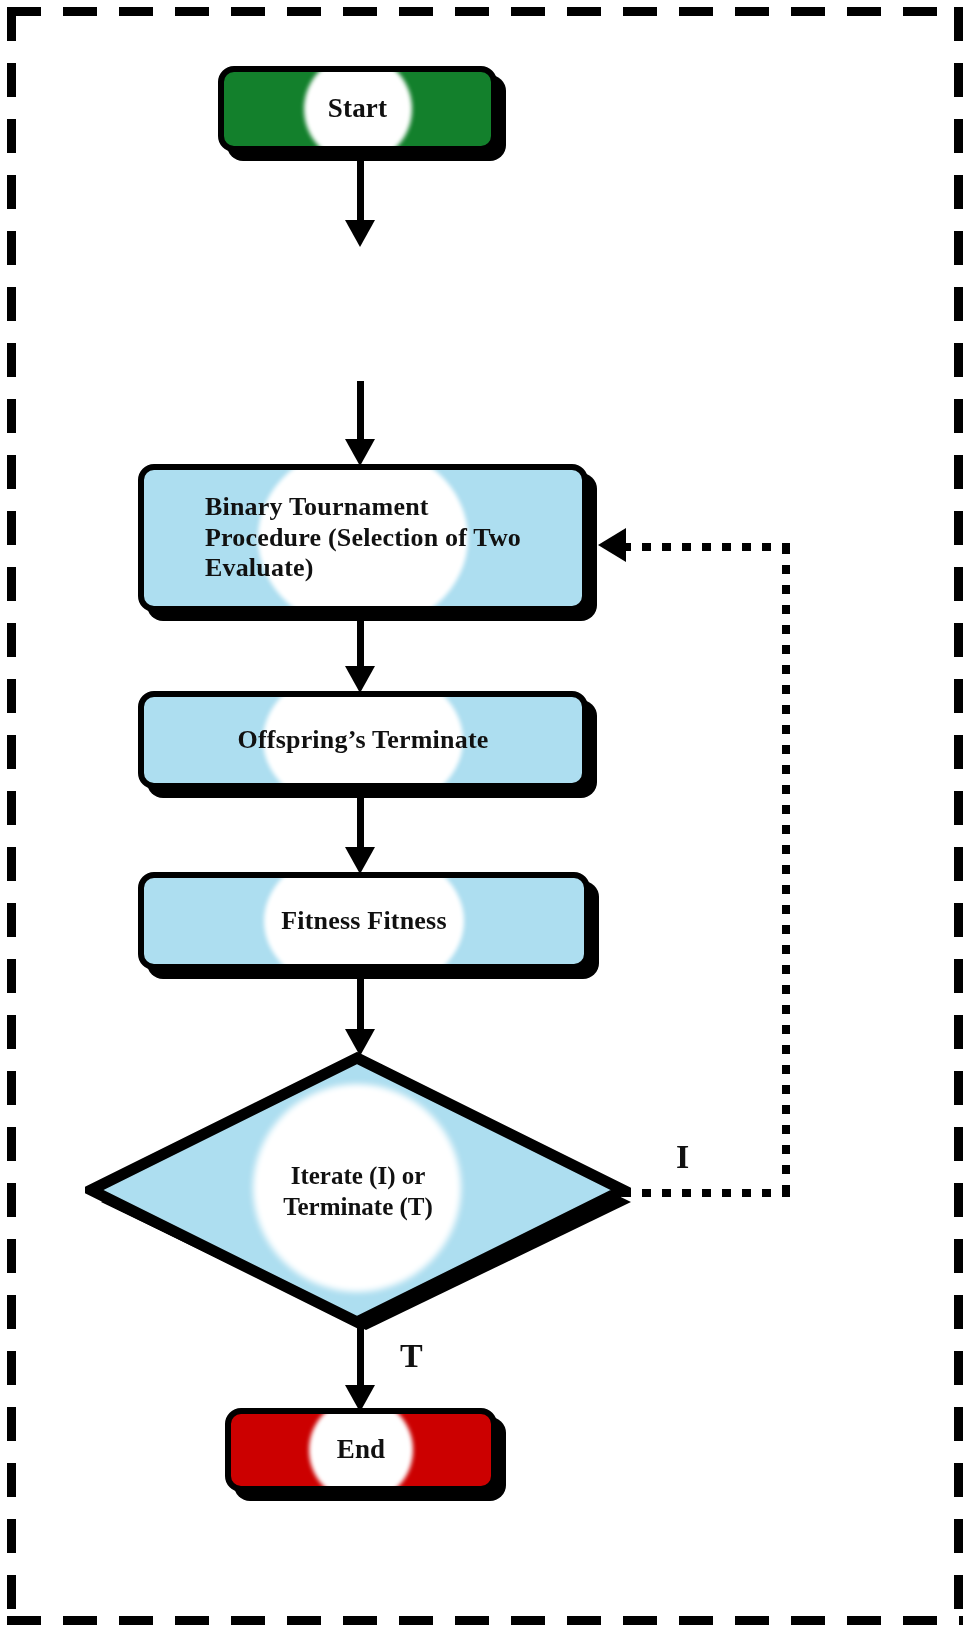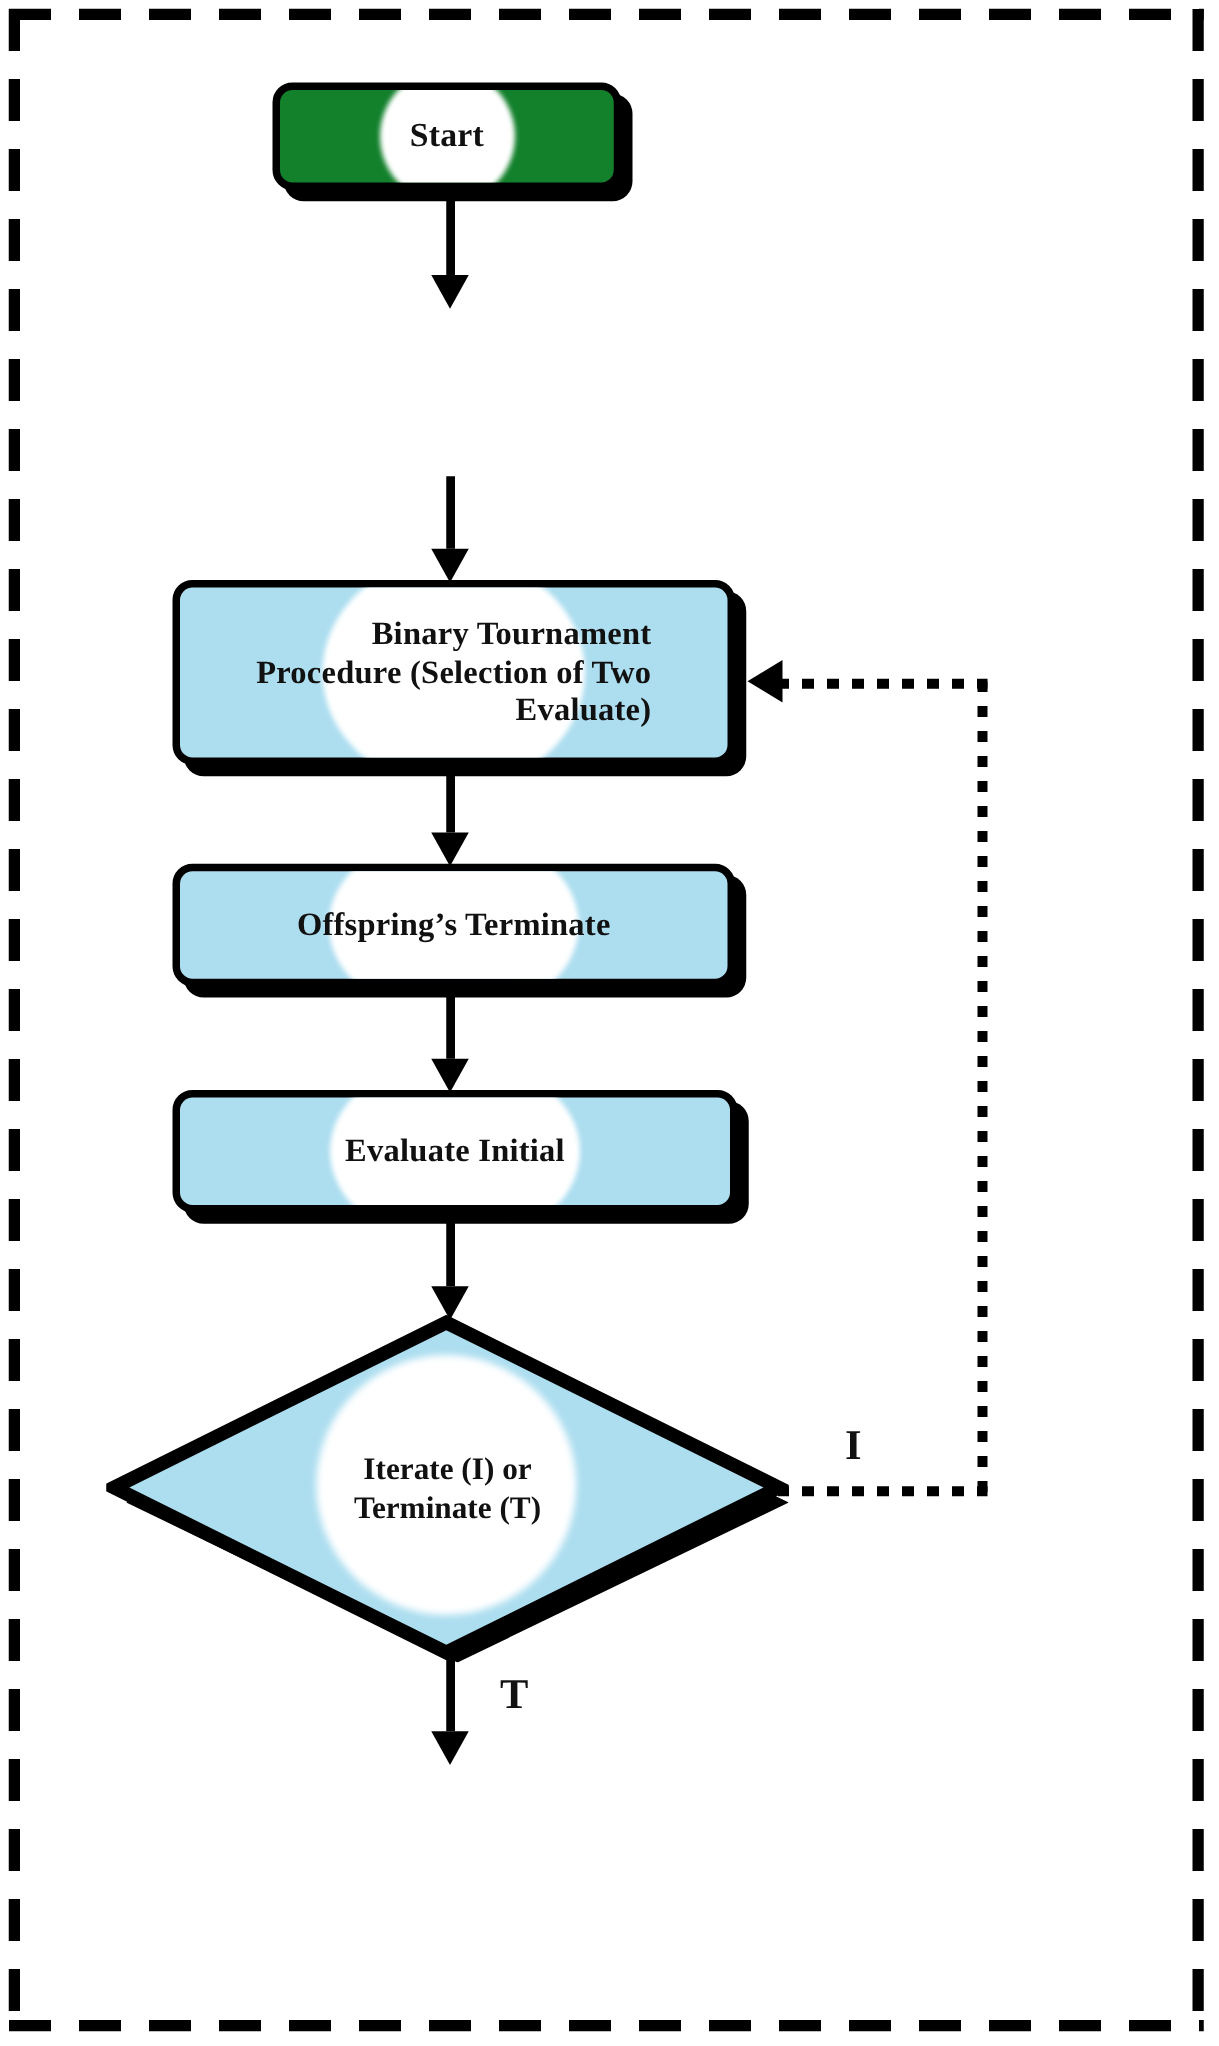--- a/index.html
+++ b/index.html
@@ -76,21 +76,21 @@
     left: 50%;
     top: 50%;
     transform: translate(-50%, -50%);
     border-radius: 50%;
     background: #ffffff;
     filter: blur(2px);
   }
   .node .label {
     position: relative;
     z-index: 2;
-    text-align: right;
+    text-align: left;
     color: #111111;
     font-weight: bold;
     line-height: 1.18;
     letter-spacing: 0.2px;
     white-space: pre-line;
   }
 
   
   #node-start { left: 218px; top: 66px; width: 279px; height: 86px; }
   #node-start .body { background: #13802C; }
@@ -274,21 +274,21 @@
 
   <div class="connector" id="conn-4">
     <div class="stem" style="height:60px;"></div>
     <div class="head" style="top:60px;"></div>
   </div>
 
   <div class="node process" id="node-evaluate">
     <div class="shadow"></div>
     <div class="body">
       <div class="glow"></div>
-      <div class="label">Evaluate  Initial</div>
+      <div class="label">Fitness  Fitness</div>
     </div>
   </div>
 
   <div class="connector" id="conn-5">
     <div class="stem" style="height:61px;"></div>
     <div class="head" style="top:61px;"></div>
   </div>
 
   <div id="node-decision">
     <svg width="546" height="278" viewBox="0 0 546 278">
@@ -298,20 +298,27 @@
     <div class="glow"></div>
     <div class="label">Iterate (I) or
 Terminate (T)</div>
   </div>
 
   <div class="connector" id="conn-6">
     <div class="stem" style="height:58px;"></div>
     <div class="head" style="top:58px;"></div>
   </div>
 
+  <div class="node" id="node-end">
+    <div class="shadow"></div>
+    <div class="body">
+      <div class="glow"></div>
+      <div class="label">End</div>
+    </div>
+  </div>
 
   <div id="feedback">
     <div class="dot-h" id="fb-bottom"></div>
     <div class="dot-v" id="fb-right"></div>
     <div class="dot-h" id="fb-top"></div>
     <div id="fb-arrow"></div>
   </div>
 
   <div class="branch-label" id="label-iterate">I</div>
   <div class="branch-label" id="label-terminate">T</div>

